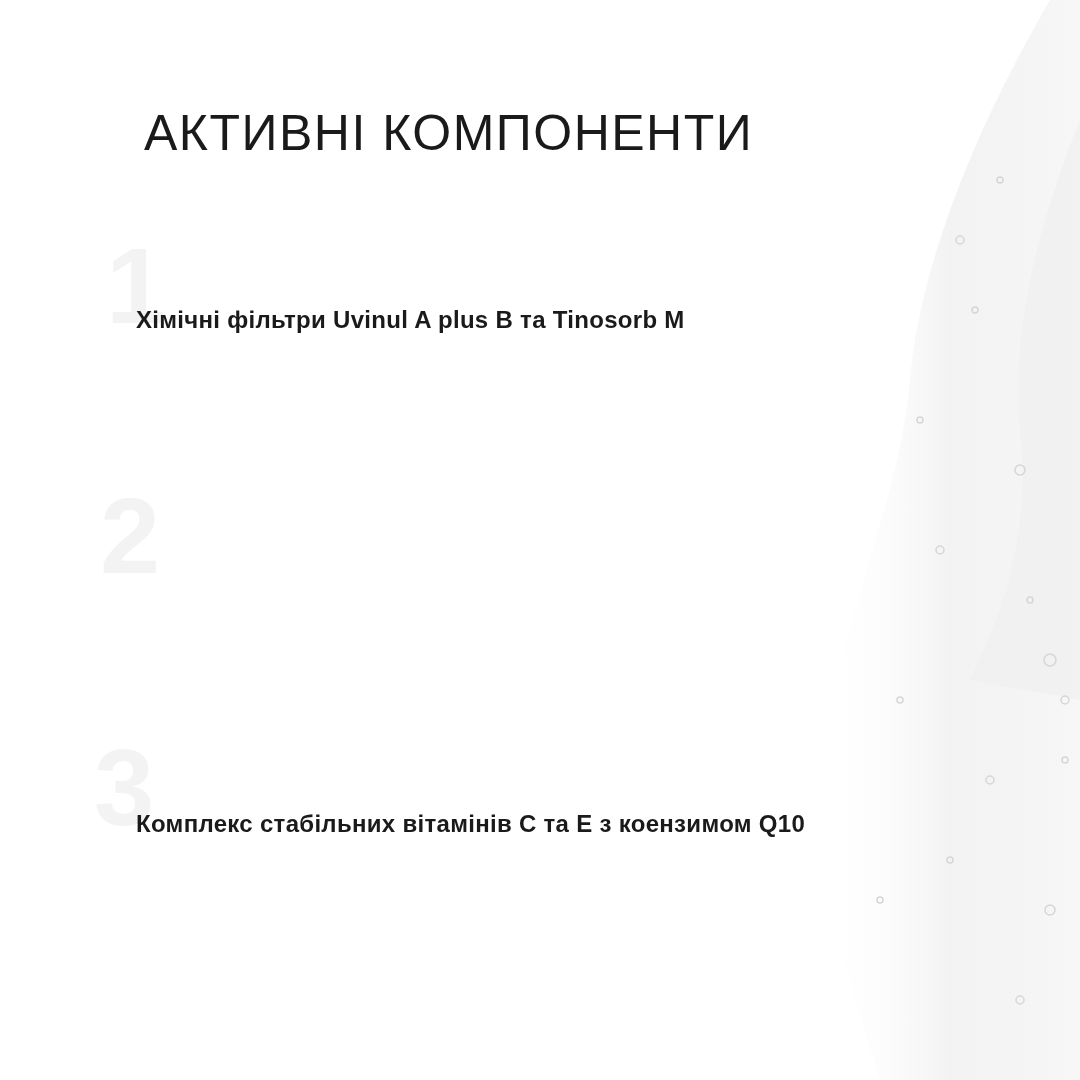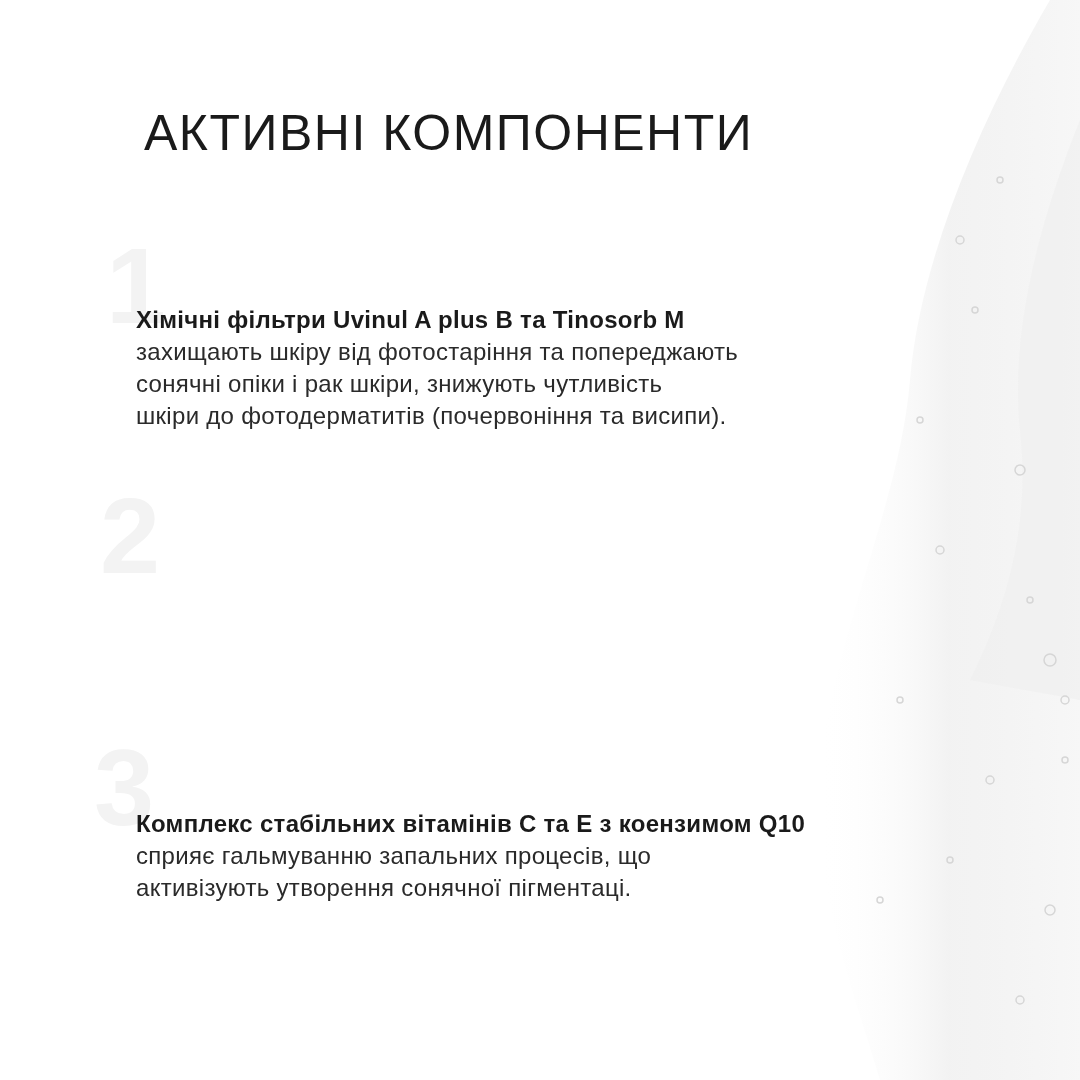--- a/index.html
+++ b/index.html
@@ -65,32 +65,27 @@
       <circle cx="345" cy="760" r="3"></circle>
   </g>
 </svg>
 
 <h1 class="title">АКТИВНІ КОМПОНЕНТИ</h1>
 
 <div class="item" style="top:280px;">
   <div class="num" style="left:-30px; top:-48px;">1</div>
   <div class="item-text">
     <div class="item-title">Хімічні фільтри Uvinul A plus B та Tinosorb M</div>
-    <div class="item-desc">захищають шкіру від фотостаріння та попереджають
-сонячні опіки і рак шкіри, знижують чутливість
-шкіри до фотодерматитів (почервоніння та висипи).</div>
   </div>
 </div>
 
 <div class="item" style="top:532px;">
   <div class="num" style="left:-36px; top:-50px;">2</div>
   <div class="item-text">
   </div>
 </div>
 
 <div class="item" style="top:784px;">
   <div class="num" style="left:-42px; top:-50px;">3</div>
   <div class="item-text">
     <div class="item-title">Комплекс стабільних вітамінів С та Е з коензимом Q10</div>
-    <div class="item-desc">сприяє гальмуванню запальних процесів, що
-активізують утворення сонячної пігментаці.</div>
   </div>
 </div>
 
 </body></html>

